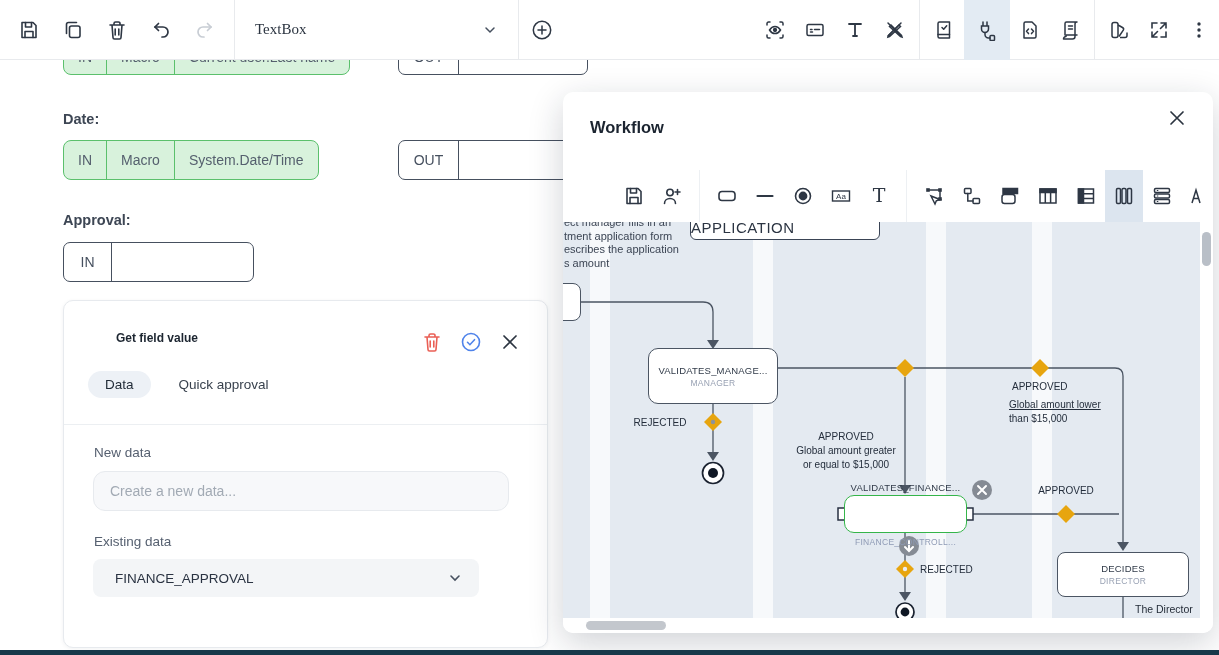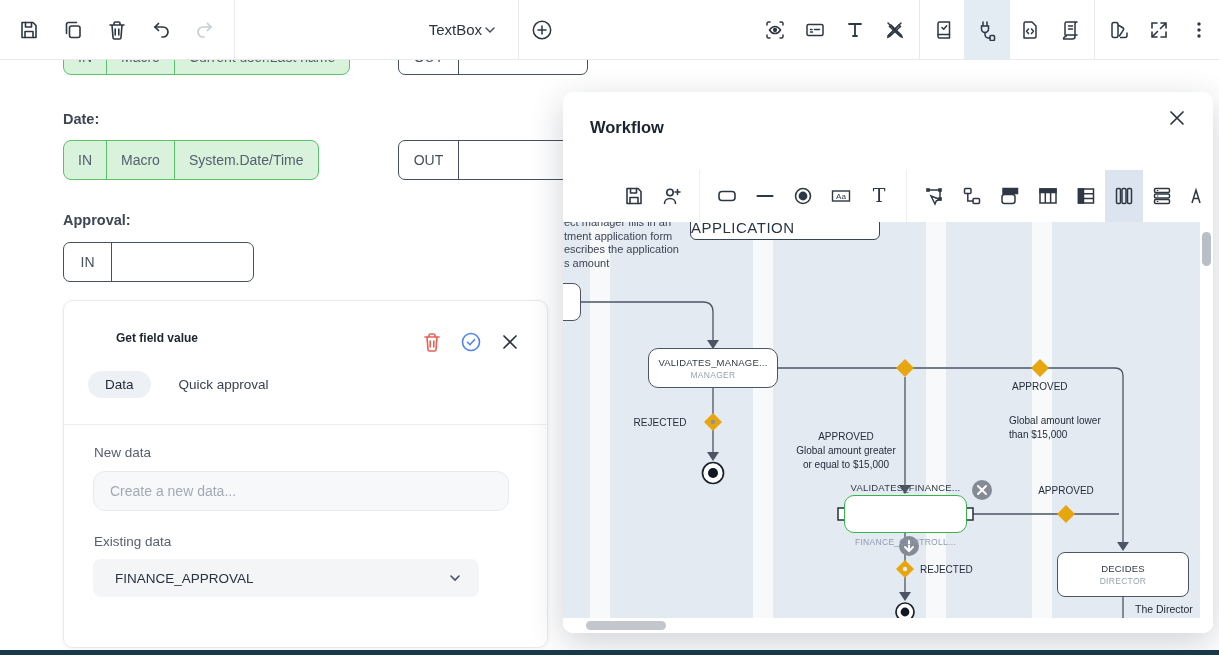--- a/index.html
+++ b/index.html
@@ -9,21 +9,21 @@
   svg { display:block; }
 
   
   .topbar { position:absolute; left:0; top:0; width:1219px; height:60px; background:#fff;
     border-bottom:1px solid #e8eaed; display:flex; align-items:center; z-index:30; }
   .tb-group { display:flex; align-items:center; gap:22px; padding-left:18px; }
   .tb-icon { width:22px; height:22px; color:#2e3744; cursor:pointer; flex:0 0 auto; }
   .tb-icon.disabled { color:#c8cdd4; }
   .tb-div { width:1px; height:60px; background:#e8eaed; margin:0 0; }
   .component-select { width:283px; height:60px; display:flex; align-items:center; padding:0 20px;
-    justify-content:flex-end; font-size:15px; color:#2b3440; }
+    justify-content:space-between; font-size:15px; color:#2b3440;font-family:Liberation Serif, serif; }
   .tb-right { margin-left:auto; display:flex; align-items:center; height:60px; }
   .tb-right .tb-icon { margin:0 9px; }
   .active-tile { background:#e3ebf3; height:60px; display:flex; align-items:center; padding:0 3px; }
 
   
   .pill { position:absolute; display:flex; align-items:stretch; background:#d8f2dc;
     border:1px solid #5bc06c; border-radius:8px; overflow:hidden; color:#55606e; font-size:14px; }
   .pill .cell { display:flex; align-items:center; justify-content:center; padding:0 14px; }
   .pill .cell + .cell { border-left:1px solid #5bc06c; }
   .outbox { position:absolute; display:flex; align-items:stretch; background:#fff;
@@ -376,42 +376,42 @@
 
     <div class="startnode"></div>
     <div class="titlebox">INVESTMENT APPLICATION</div>
     <div class="desc">
       <div>ect manager fills in an</div>
       <div>tment application form</div>
       <div>escribes the application</div>
       <div>s amount</div>
     </div>
 
-    <div class="wf-node" style="left:85px; top:126px; width:130px; height:40px;">
+    <div class="wf-node" style="left:85px; top:126px; width:130px; height:56px;">
       <span class="t">VALIDATES_MANAGE...</span>
       <span class="s">MANAGER</span>
     </div>
     <div class="wf-node selected" style="left:281px; top:273px; width:123px; height:38px;gap:44px;">
       <span class="t">VALIDATES_FINANCE...</span>
       <span class="s">FINANCE_CONTROLL...</span>
     </div>
     <div class="wf-node" style="left:494px; top:330px; width:132px; height:45px; border-radius:8px;">
       <span class="t">DECIDES</span>
       <span class="s">DIRECTOR</span>
     </div>
 
     <div class="dlabel" style="left:63px; top:194px; width:68px; text-align:center;">REJECTED</div>
     <div class="dlabel" style="left:217px; top:208px; width:132px; text-align:center;">
       <div>APPROVED</div>
       <div>Global amount greater</div>
       <div>or equal to $15,000</div>
     </div>
     <div class="dlabel" style="left:446px; top:158px; width:124px;">
       <div style="margin-left:3px;">APPROVED</div>
-      <div style="margin-top:20px;">Global amount lower</div>
+      <div style="margin-top:4px;text-decoration:underline;">Global amount lower</div>
       <div>than $15,000</div>
     </div>
     <div class="dlabel" style="left:468px; top:262px; width:70px; text-align:center;">APPROVED</div>
     <div class="dlabel" style="left:357px; top:341px; width:64px;">REJECTED</div>
     <div class="dlabel" style="left:572px; top:380px; width:80px; font-size:10.5px; color:#1f2733;">The Director</div>
 
     <div class="vtrack">
       <div class="vthumb"></div>
     </div>
   </div>

